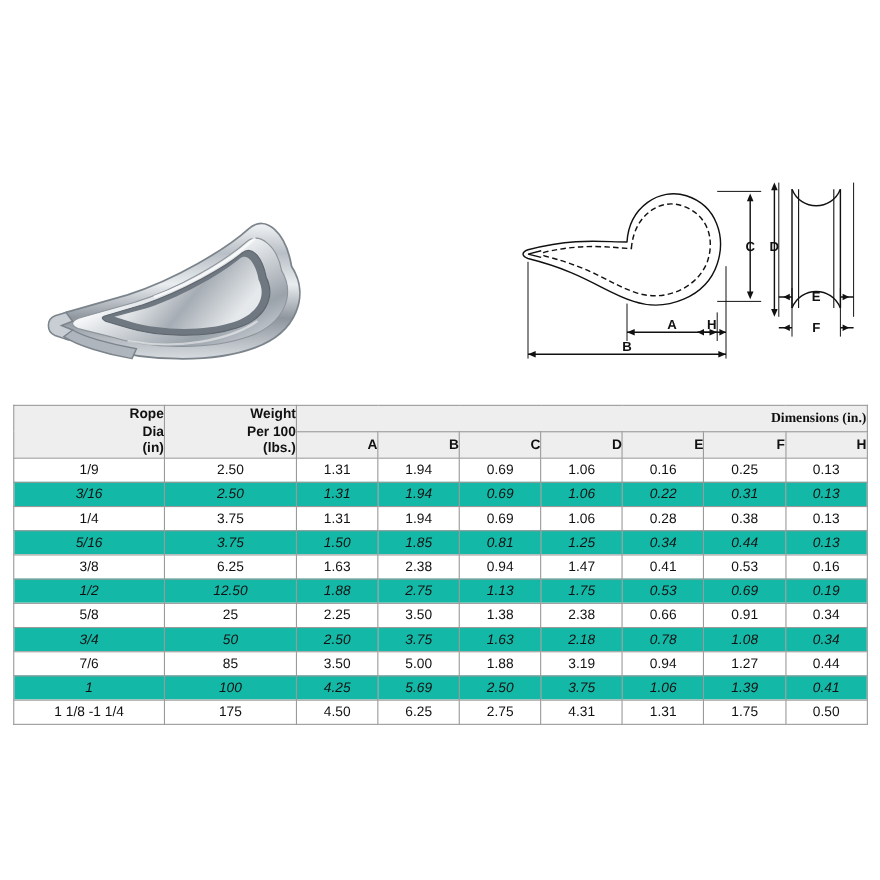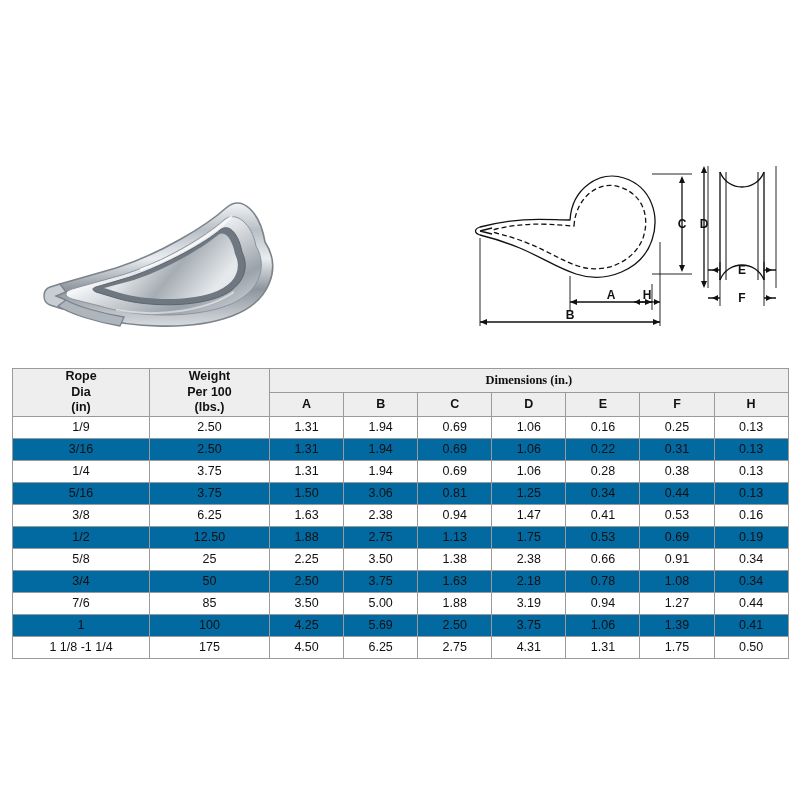--- a/index.html
+++ b/index.html
@@ -64,38 +64,40 @@
     padding: 0;
     color: #111;
     font-weight: normal;
   }
   table.spec thead th {
     background: #eeeeee;
     font-weight: bold;
     font-size: 12.5px;
     line-height: 1.25;
     height: 22px;
+    text-align: right;
   }
   th.rope-dia, th.weight {
     height: 56px;
   }
   th.dim-group {
     height: 30px;
     font-family: Liberation Serif, serif;
   }
   th.sub {
     height: 26px;
   }
   table.spec tbody td {
     height: 21px;
     font-size: 12.5px;
     background: #ffffff;
   }
   table.spec tbody tr.alt td {
-    background: #0369a1;
+    background: #14b8a6;
+    font-style: italic;
   }
   .hdr-line { display: block; }
 
   
   col.c-rope { width: 137px; }
   col.c-weight { width: 120px; }
   col.c-dim { width: 74.1px; }
 </style>
 </head>
 <body>
@@ -313,21 +315,21 @@
             <td>0.69</td>
             <td>1.06</td>
             <td>0.28</td>
             <td>0.38</td>
             <td>0.13</td>
           </tr>
           <tr class="alt">
             <td>5/16</td>
             <td>3.75</td>
             <td>1.50</td>
-            <td>3.06</td>
+            <td>1.85</td>
             <td>0.81</td>
             <td>1.25</td>
             <td>0.34</td>
             <td>0.44</td>
             <td>0.13</td>
           </tr>
           <tr>
             <td>3/8</td>
             <td>6.25</td>
             <td>1.63</td>

